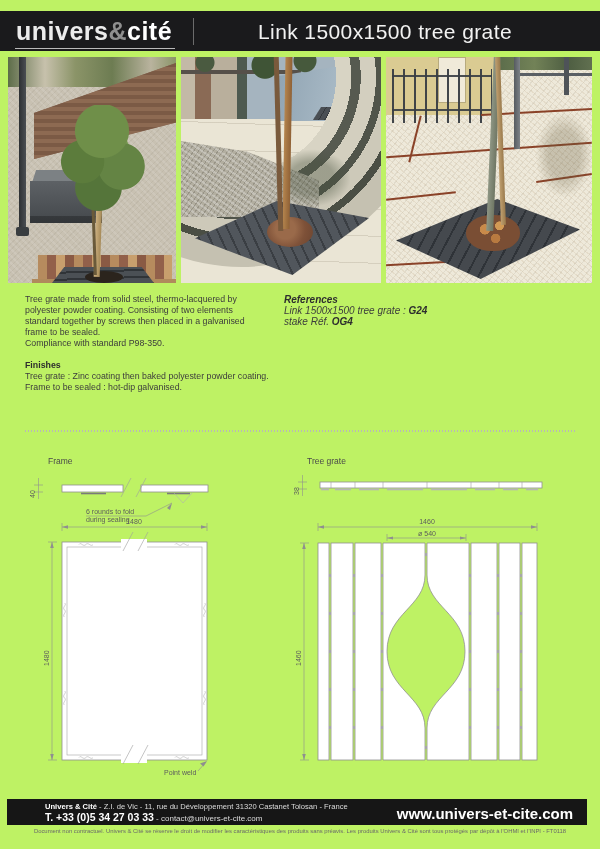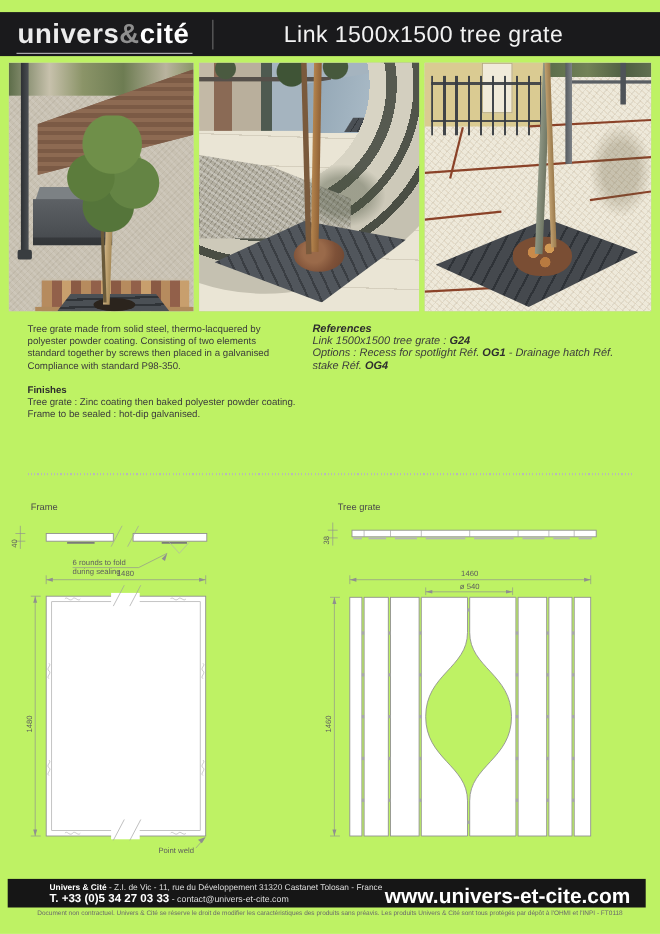--- a/index.html
+++ b/index.html
@@ -137,21 +137,21 @@
   .squig{stroke:#b0b0b0;stroke-width:.6;fill:none;}
   text{fill:#5d5d5d;font-family:"Liberation Sans",sans-serif;}
   .t7{font-size:7px;} .t8{font-size:8.5px;fill:#4a4a4a;}
 
   
   .footer-bar{position:absolute;left:7px;top:799px;width:580px;height:26px;background:#161616;color:#e8e8e8;}
   .f-line1{position:absolute;left:38px;top:3px;font-size:7.6px;white-space:nowrap;color:#dcdcdc;}
   .f-line2{position:absolute;left:38px;top:12px;font-size:8px;white-space:nowrap;color:#dcdcdc;}
   .f-phone{font-size:10.5px;font-weight:bold;color:#fff;}
   .f-bold{font-weight:bold;color:#fff;}
-  .f-site{position:absolute;right:14px;top:6px;font-size:19px;font-weight:bold;color:#fff;}
+  .f-site{position:absolute;right:14px;top:6px;font-size:15px;font-weight:bold;color:#fff;}
   .legal{position:absolute;left:0;top:828px;width:600px;text-align:center;font-size:5.9px;color:#6a6a6a;white-space:nowrap;}
 </style>
 </head>
 <body>
 
 <div class="page">
 
   <div class="header-bar">
     <div class="brand">
       <span class="b1">univers</span><span class="amp">&amp;</span><span class="b2">cité</span>
@@ -213,37 +213,37 @@
       <div class="abs p3-mulch"></div>
       <div class="abs p3-trunk"></div>
       <div class="abs p3-stake"></div>
     </div>
   </div>
 
   <div class="desc">
     <div class="line">Tree grate made from solid steel, thermo-lacquered by</div>
     <div class="line">polyester powder coating. Consisting of two elements</div>
     <div class="line">standard together by screws then placed in a galvanised</div>
+    <div class="line">frame to be sealed.</div>
     <div class="line">Compliance with standard P98-350.</div>
     <div class="gap"></div>
     <div class="line h-small">Finishes</div>
     <div class="line">Tree grate : Zinc coating then baked polyester powder coating.</div>
     <div class="line">Frame to be sealed : hot-dip galvanised.</div>
   </div>
 
   <div class="refs">
     <div class="line h-small">References</div>
     <div class="line"><span>Link 1500x1500 tree grate : </span><b>G24</b></div>
-    <div class="line"><span>Options : Recess for spotlight Réf. </span><b>OG1</b><span> - Drainage hatch Réf.</span></div>
     <div class="line"><span>stake Réf. </span><b>OG4</b></div>
   </div>
 
   <div class="dotted-sep"></div>
 
-  <div class="drw" style="left:4px;top:450px;">
+  <div class="drw" style="left:24px;top:450px;">
     <svg width="270" height="332" viewBox="0 0 270 332">
       <text class="t8" x="24" y="14">Frame</text>
 
       <g>
         <line class="dimline" x1="10" y1="35" x2="19" y2="35"></line>
         <line class="dimline" x1="10" y1="42" x2="19" y2="42"></line>
         <line class="dimline" x1="14.5" y1="28" x2="14.5" y2="49"></line>
         <text class="t7" transform="translate(11,48) rotate(-90)">40</text>
         <rect class="stroke" x="38" y="35" width="61" height="7"></rect>
         <rect class="stroke" x="117" y="35" width="67" height="7"></rect>

